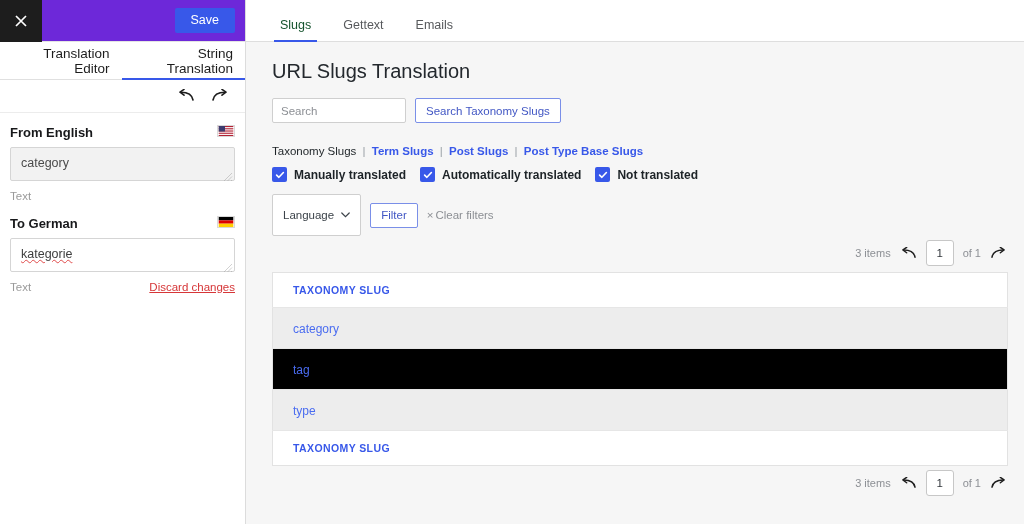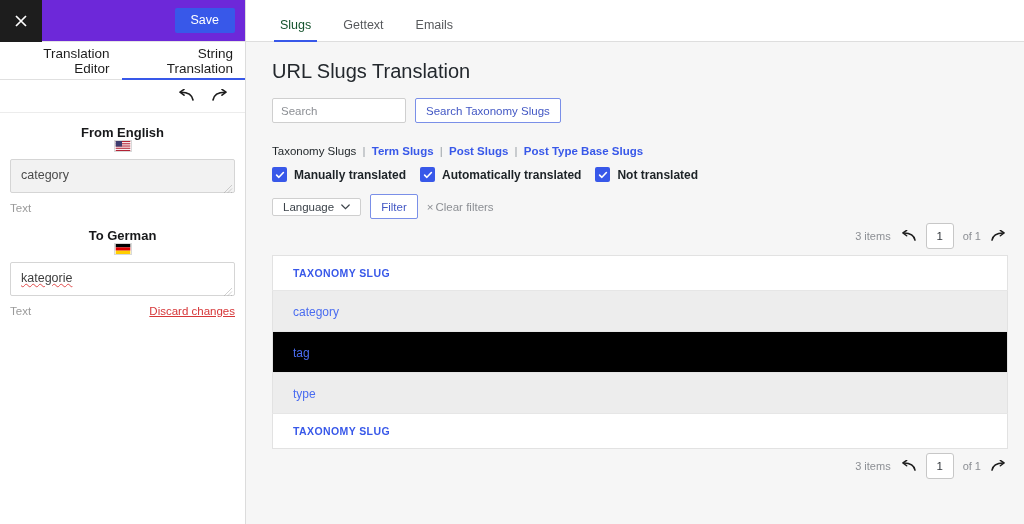--- a/index.html
+++ b/index.html
@@ -50,23 +50,22 @@
   }
 
   .sb-history {
     height: 33px; display:flex; align-items:center; justify-content:flex-end;
     gap: 16px; padding-right: 16px; border-bottom: 1px solid #ececec;
   }
   .hist-ico { cursor:pointer; display:block; }
 
   .sb-body { padding: 12px 10px 0 10px; }
   .lang-head {
-    display:flex; align-items:center; justify-content:space-between;
+    display:flex; justify-content:space-between;
     margin-bottom: 7px;
-    flex-direction: column;
   }
   .lang-title { font-size: 13px; font-weight: bold; color:#17181a; }
   .flag { width: 18px; height: 12px; display:block; border:1px solid rgba(0,0,0,.15); }
   .ta-wrap { position: relative; }
   textarea.field {
     width: 100%; height: 34px; resize: none;
     font-family:"Liberation Sans", sans-serif; font-size: 12.5px;
     padding: 8px 10px; border:1px solid #d5d5d5; border-radius:2px;
     color:#3d3d3d; background:#fff; outline:none;
   }
@@ -126,21 +125,21 @@
   .checks { display:flex; align-items:center; gap: 14px; margin-bottom: 12px; }
   .chk { display:flex; align-items:center; gap: 7px; cursor:pointer; }
   .box {
     width: 15px; height: 15px; border-radius: 2px; background:#3858e9;
     display:flex; align-items:center; justify-content:center; flex:0 0 15px;
   }
   .chk-label { font-size: 12px; font-weight:bold; color:#1d2327; }
 
   .filters { display:flex; align-items:center; gap: 9px; }
   .select-like {
-    height: 18px; border:1px solid #cfcfcf; background:#fff; border-radius:2px;
+    height: 42px; border:1px solid #cfcfcf; background:#fff; border-radius:2px;
     display:flex; align-items:center; gap: 7px; padding: 0 10px;
     font-size: 11.5px; color:#3c434a; cursor:pointer;
   }
   .clear-filters { font-size: 11.5px; color:#8c8f94; cursor:pointer; }
   .clear-filters .x { margin-right: 2px; }
 
   .pager {
     display:flex; align-items:center; justify-content:flex-end; gap: 9px;
     padding-right: 1px; height: 34px;
   }

